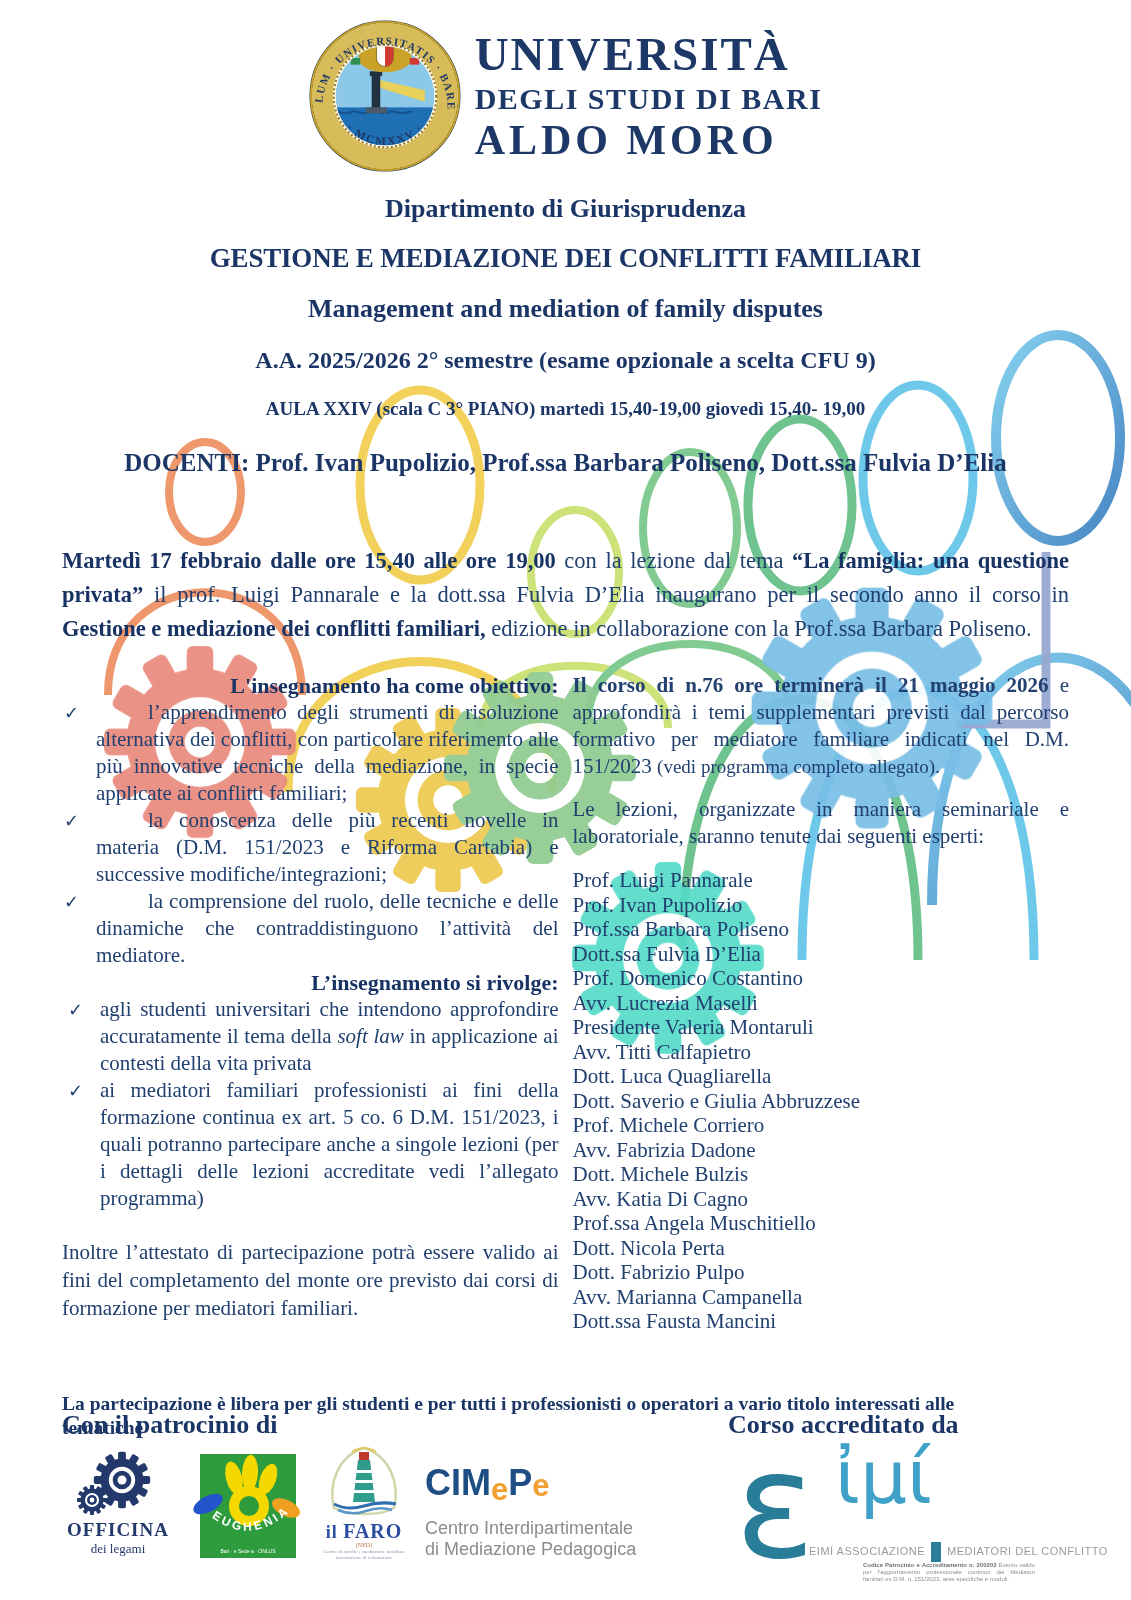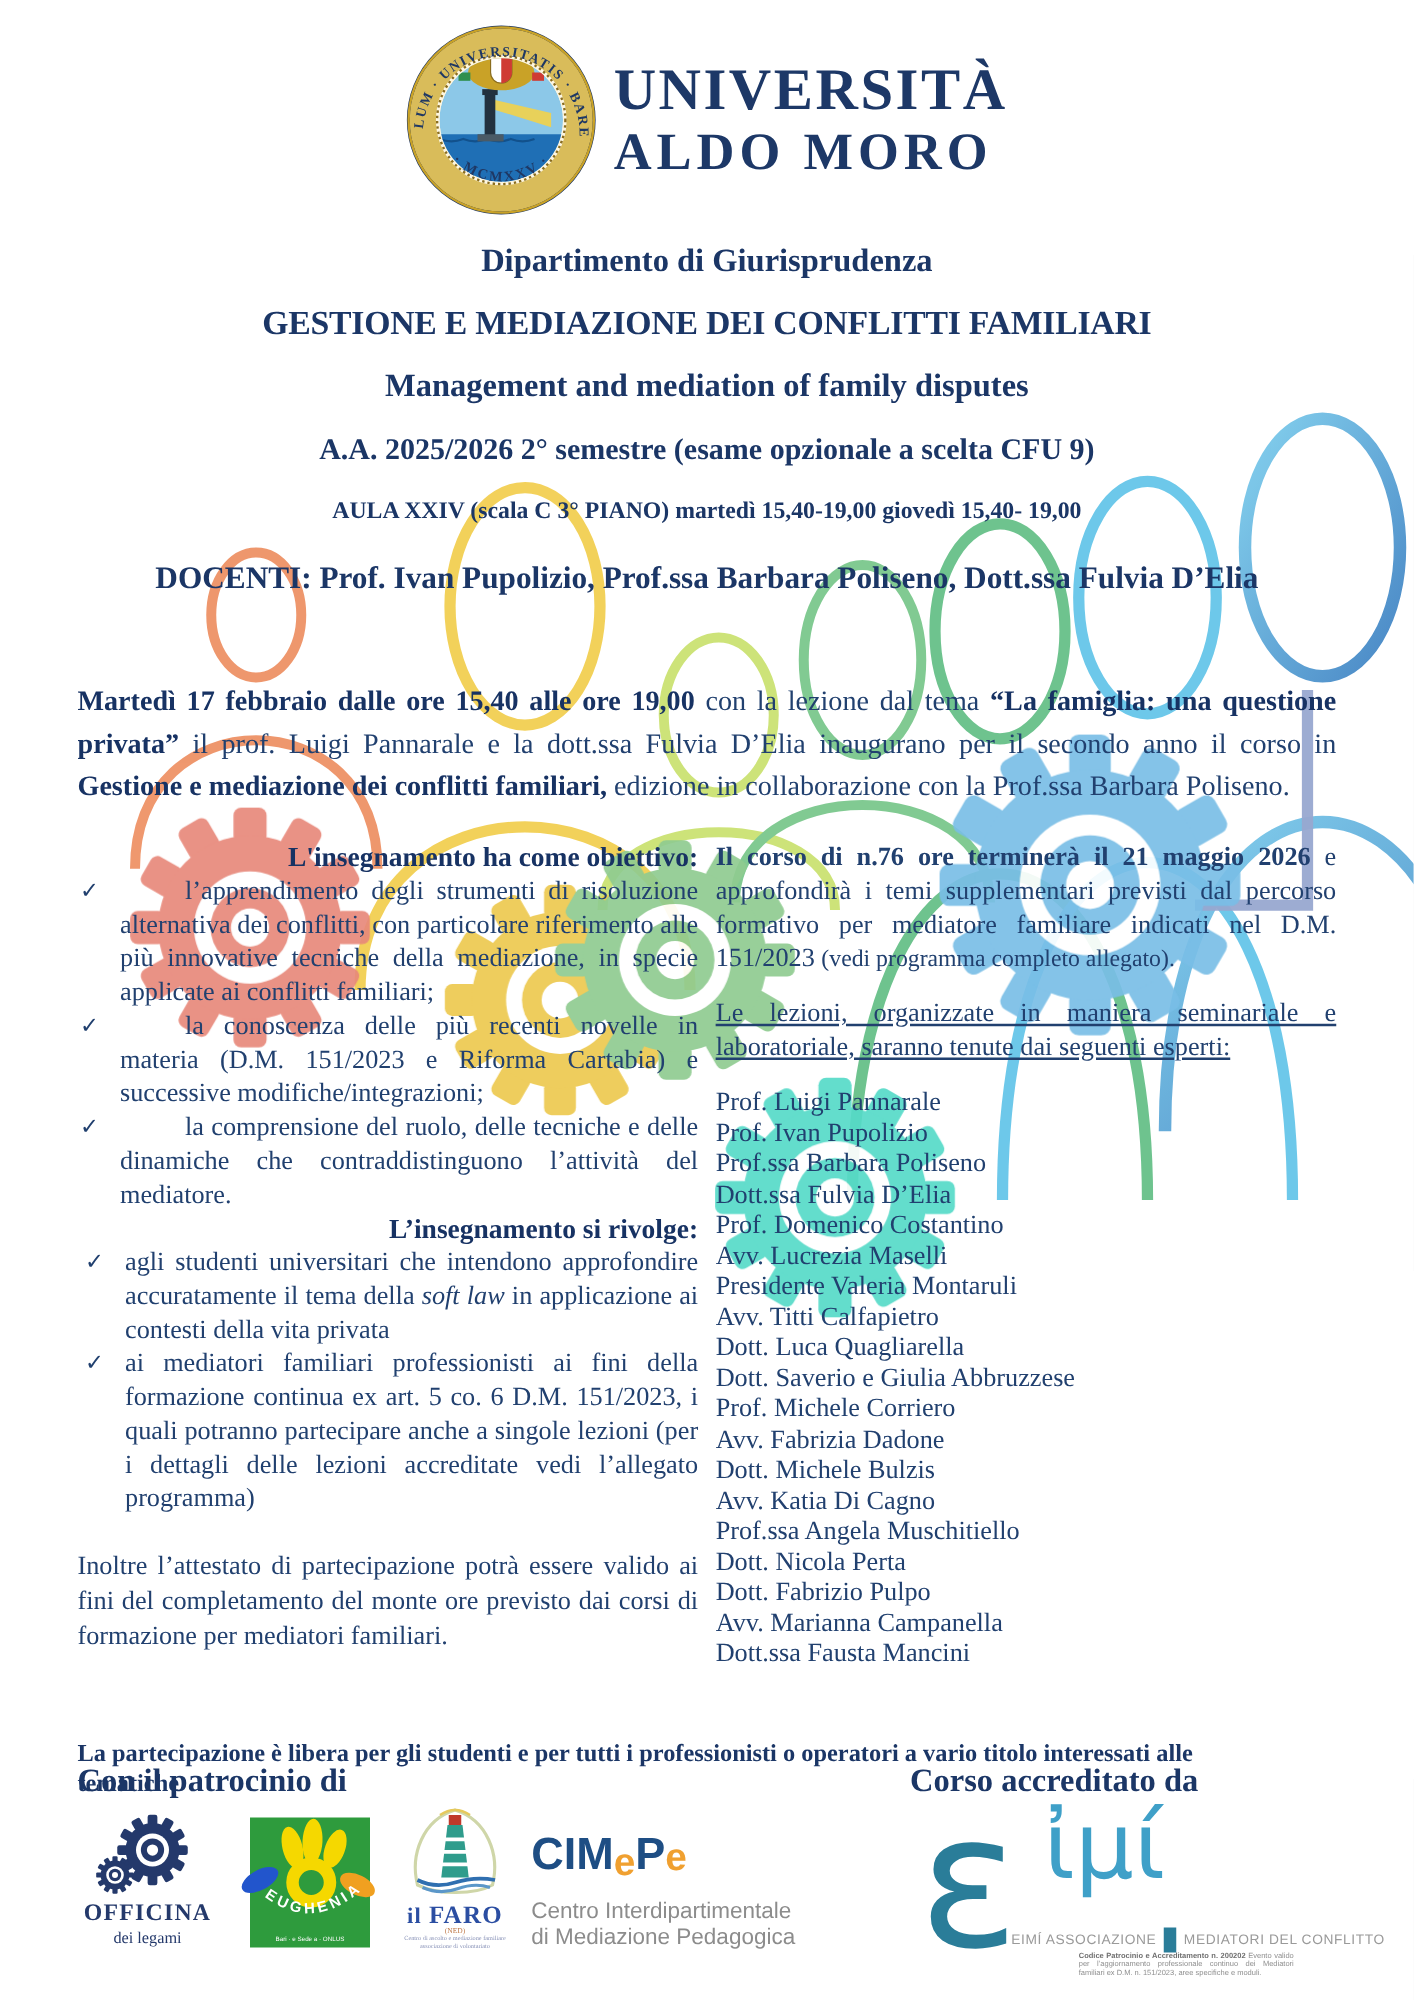--- a/index.html
+++ b/index.html
@@ -170,20 +170,21 @@
       </g>
       <text font-size="11.5" font-weight="bold" fill="#1f3864" letter-spacing="1.5" font-family="Liberation Serif,serif">
         <textPath href="#arcTop" startOffset="50%" text-anchor="middle">SIGILLUM · UNIVERSITATIS · BARENSIS</textPath>
       </text>
       <text font-size="12" font-weight="bold" fill="#1f3864" letter-spacing="2" font-family="Liberation Serif,serif">
         <textPath href="#arcBot" startOffset="50%" text-anchor="middle">· MCMXXV ·</textPath>
       </text>
     </svg>
     <div class="wordmark">
       <div class="wm1">UNIVERSITÀ</div>
+      <div class="wm2">DEGLI STUDI DI BARI</div>
       <div class="wm3">ALDO MORO</div>
     </div>
   </header>
 
   <div class="layer hline dept">Dipartimento di Giurisprudenza</div>
   <div class="layer hline titleit">GESTIONE E MEDIAZIONE DEI CONFLITTI FAMILIARI</div>
   <div class="layer hline titleen">Management and mediation of family disputes</div>
   <div class="layer hline aa">A.A. 2025/2026 2° semestre (esame opzionale a scelta CFU 9)</div>
   <div class="layer hline aula">AULA XXIV (scala C 3° PIANO) martedì 15,40-19,00 giovedì 15,40- 19,00</div>
   <div class="layer hline docenti">DOCENTI: Prof. Ivan Pupolizio, Prof.ssa Barbara Poliseno, Dott.ssa Fulvia D’Elia</div>
@@ -205,21 +206,21 @@
       <ul class="cklist aud">
 
           <li><span class="chk">✓</span><span>agli studenti universitari che intendono approfondire accuratamente il tema della </span><i>soft law</i><span> in applicazione ai contesti della vita privata</span></li>
 
           <li><span class="chk">✓</span><span>ai mediatori familiari professionisti ai fini della formazione continua ex art. 5 co. 6 D.M. 151/2023, i quali potranno partecipare anche a singole lezioni (per i dettagli delle lezioni accreditate vedi l’allegato programma)</span><i></i><span></span></li>
         </ul>
       <p class="note">Inoltre l’attestato di partecipazione potrà essere valido ai fini del completamento del monte ore previsto dai corsi di formazione per mediatori familiari.</p>
     </div>
     <div class="col">
       <p style="margin:0;"><b>Il corso di n.76 ore terminerà il 21 maggio 2026</b><span> e approfondirà i temi supplementari previsti dal percorso formativo per mediatore familiare indicati nel D.M. 151/2023 </span><span class="lead-small">(vedi programma completo allegato).</span></p>
-      <p class="experts-intro" style="margin-bottom:0;text-decoration:underline;">Le lezioni, organizzate in maniera seminariale e laboratoriale, saranno tenute dai seguenti esperti:</p>
+      <p class="experts-intro" style="margin-bottom:0;">Le lezioni, organizzate in maniera seminariale e laboratoriale, saranno tenute dai seguenti esperti:</p>
       <ul class="names">
 
       <li>Prof. Luigi Pannarale</li>
           <li>Prof. Ivan Pupolizio</li>
           <li>Prof.ssa Barbara Poliseno</li>
           <li>Dott.ssa Fulvia D’Elia</li>
           <li>Prof. Domenico Costantino</li>
           <li>Avv. Lucrezia Maselli</li>
           <li>Presidente Valeria Montaruli</li>
           <li>Avv. Titti Calfapietro</li>

